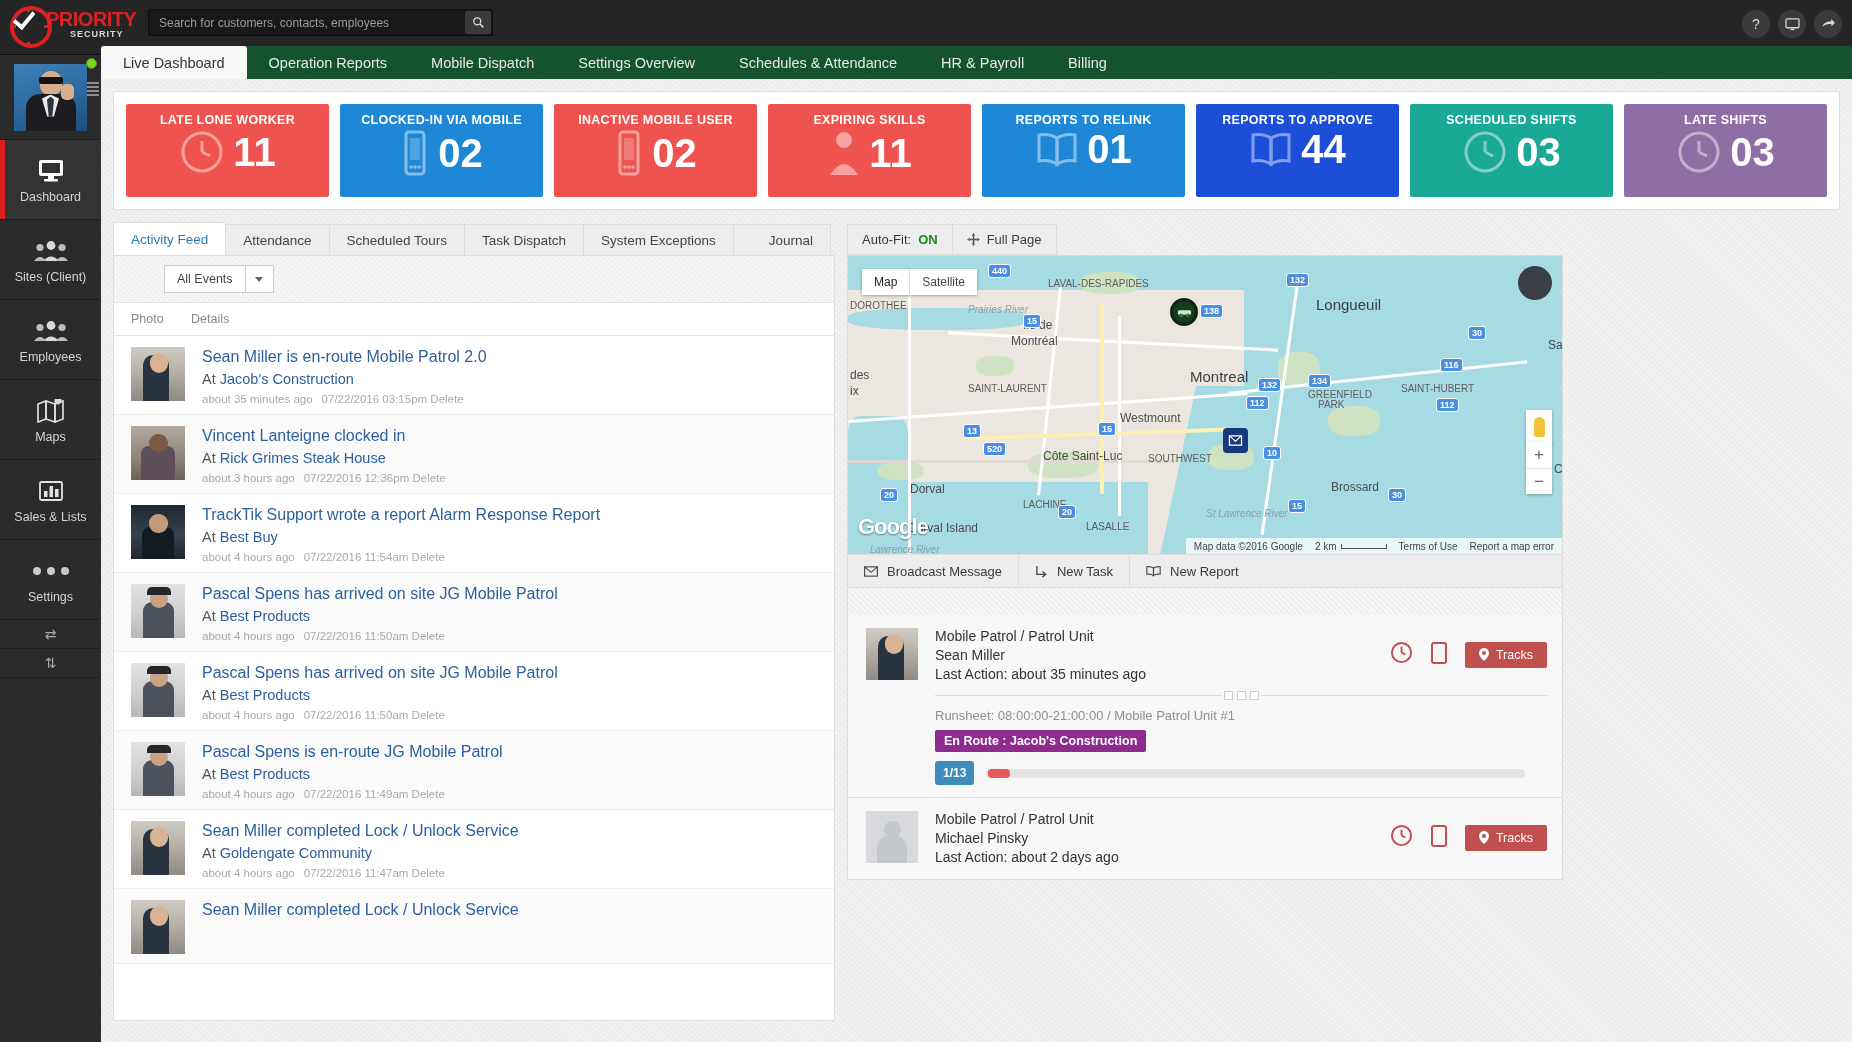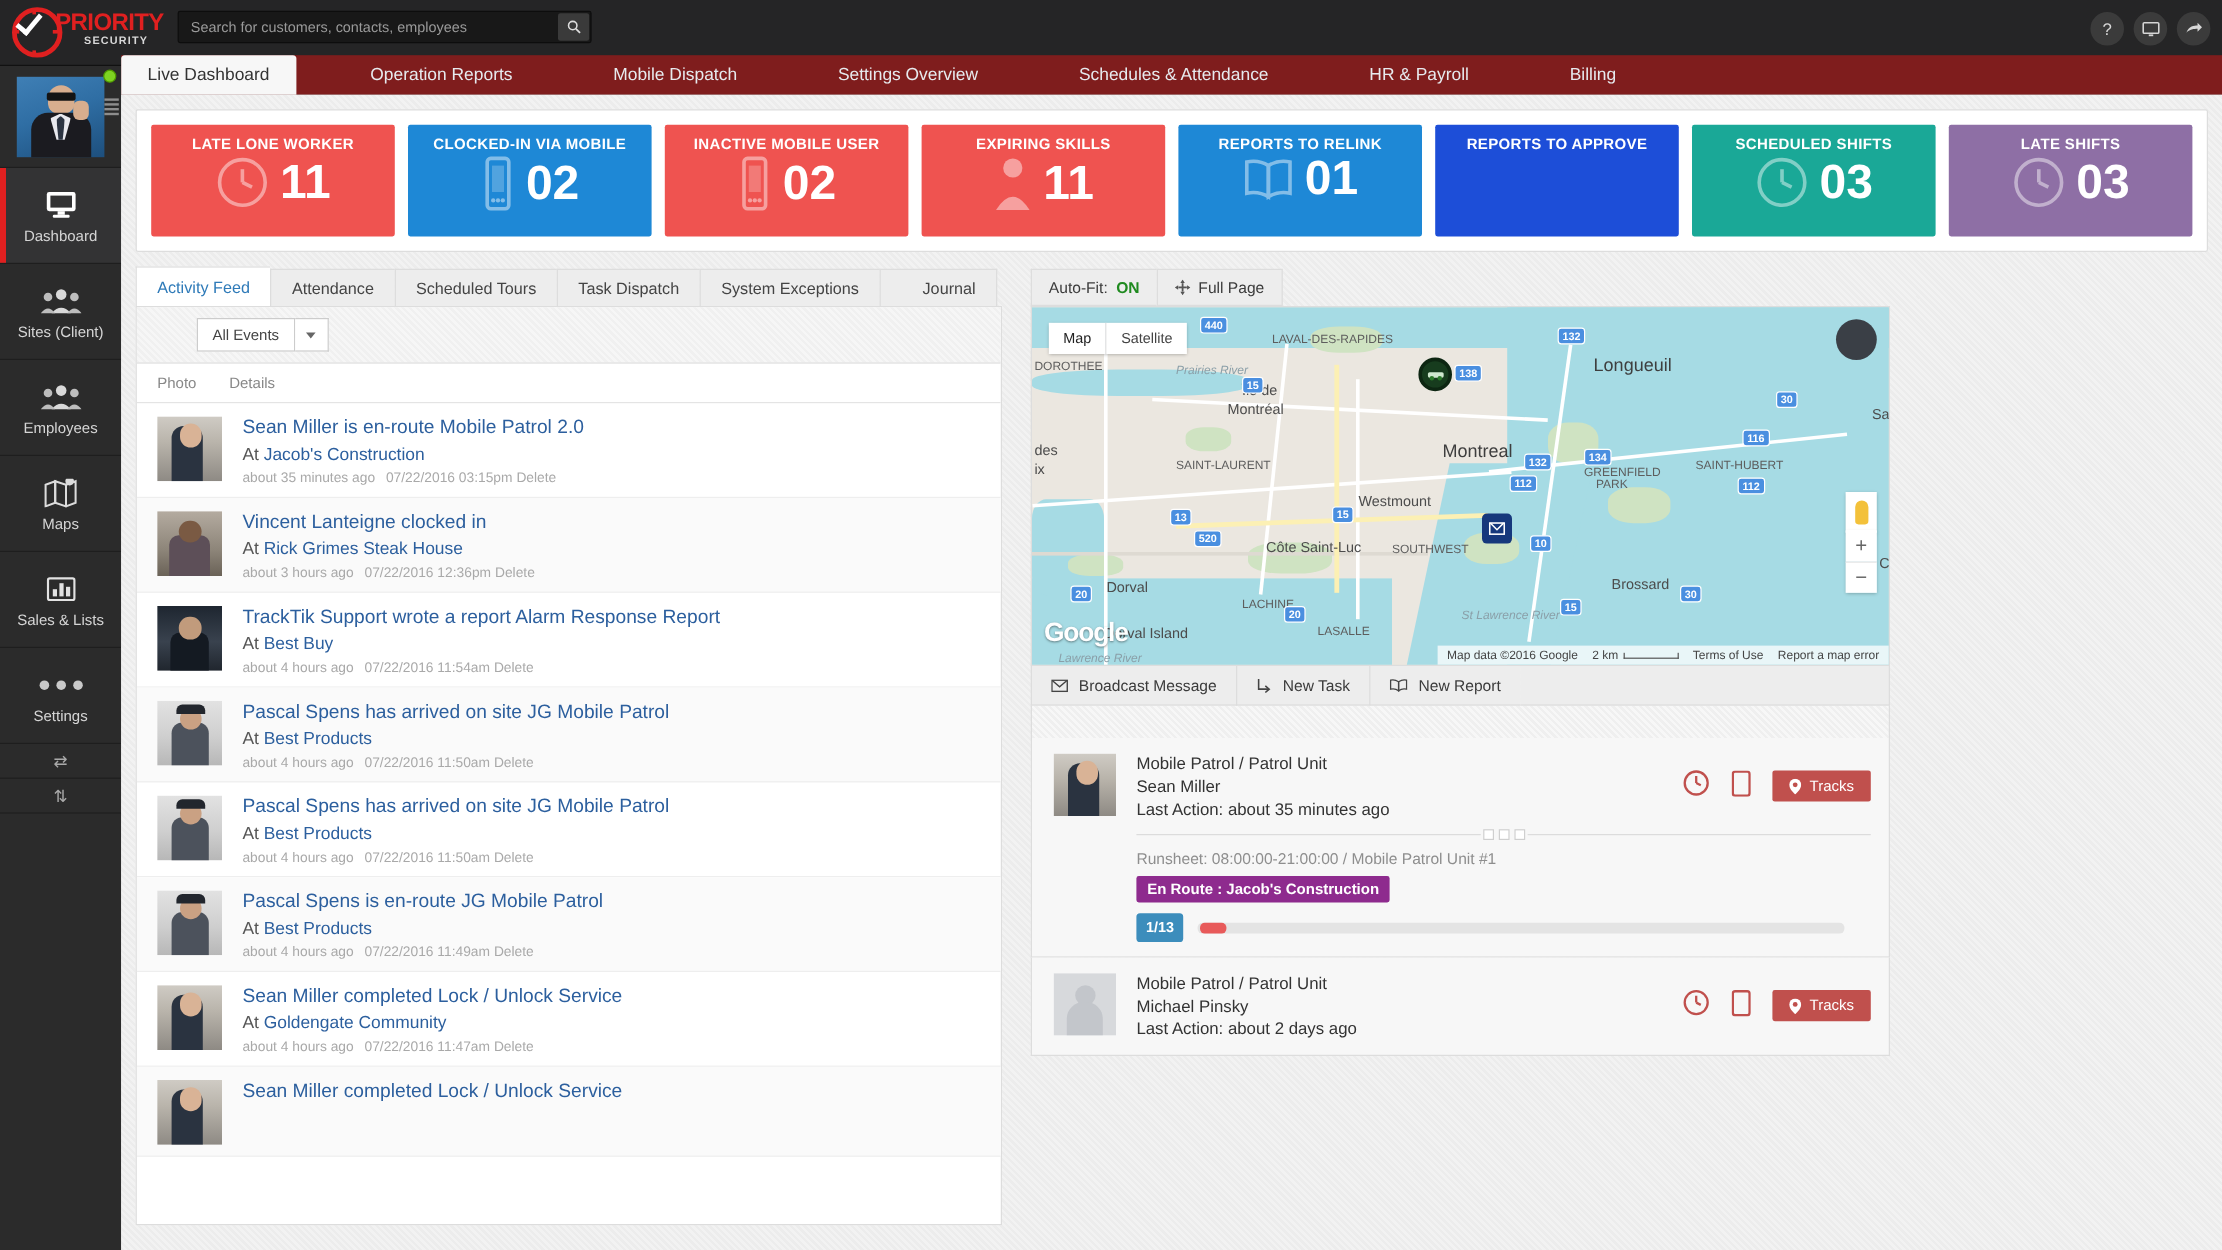--- a/index.html
+++ b/index.html
@@ -109,21 +109,21 @@
     color: #a9a9a9; font-size: 14px; cursor: pointer;
   }
   .dots { display: flex; gap: 6px; }
   .dots i { width: 8px; height: 8px; border-radius: 50%; background: #c9c9c9; display: block; }
 
   
   .content { position: absolute; left: 101px; top: 46px; width: 1751px; height: 996px; }
 
   .tabbar {
     position: absolute; left: 0; top: 0; width: 1751px; height: 33px;
-    background: #7f1d1d; display: flex; align-items: flex-end; gap: 40px;
+    background: #14532d; display: flex; align-items: flex-end;
   }
   .tab {
     height: 33px; padding: 0 22px; display: flex; align-items: center;
     color: #e7eaee; font-size: 14.5px; cursor: pointer; white-space: nowrap;
   }
   .tab.active { background: #f7f7f7; color: #333; border-radius: 3px 3px 0 0; }
 
   .page {
     position: absolute; left: 0; top: 33px; width: 1751px; height: 963px;
     background: #f0f0f0;
@@ -139,21 +139,21 @@
   .kpi {
     flex: 1; border-radius: 2px; color: #fff; position: relative;
     display: flex; flex-direction: column; align-items: center; padding-top: 9px;
   }
   .kpi-title { font-size: 12.5px; font-weight: bold; letter-spacing: .3px; }
   .kpi-row { display: flex; align-items: center; justify-content: center; gap: 8px; margin-top: 2px; width: 100%; }
   .kpi-num { font-size: 40px; font-weight: bold; line-height: 1; }
   .kpi-ico { opacity: .45; display: flex; align-items: center; }
 
   
-  .panels { display: flex; gap: 24px; margin-top: 12px; height: 800px; }
+  .panels { display: flex; gap: 12px; margin-top: 12px; height: 800px; }
   .left-panel { width: 722px; }
   .right-panel { width: 716px; }
 
   .subtabs { display: flex; height: 33px; align-items: flex-end; }
   .subtab {
     height: 31px; padding: 0 17px; display: flex; align-items: center;
     font-size: 13.5px; color: #444; background: #ededed;
     border: 1px solid #ddd; border-bottom: 0; border-right: 0; cursor: pointer;
     white-space: nowrap;
   }
@@ -537,20 +537,29 @@
                   <path d="M22 8 q-8-5-18-3 v26 q10-2 18 3z" fill="none" stroke="#fff" stroke-width="3"></path>
                   <path d="M22 8 q8-5 18-3 v26 q-10-2-18 3z" fill="none" stroke="#fff" stroke-width="3"></path>
                 </svg>
             </span>
             <span class="kpi-num">01</span>
           </span>
         </div>
 
         <div class="kpi" style="background:#1d4ed8">
           <span class="kpi-title">REPORTS TO APPROVE</span>
+          <span class="kpi-row">
+            <span class="kpi-ico">
+              <svg width="44" height="38" viewBox="0 0 44 38">
+                  <path d="M22 8 q-8-5-18-3 v26 q10-2 18 3z" fill="none" stroke="#fff" stroke-width="3"></path>
+                  <path d="M22 8 q8-5 18-3 v26 q-10-2-18 3z" fill="none" stroke="#fff" stroke-width="3"></path>
+                </svg>
+            </span>
+            <span class="kpi-num">44</span>
+          </span>
         </div>
 
         <div class="kpi" style="background:#1aa897">
           <span class="kpi-title">SCHEDULED SHIFTS</span>
           <span class="kpi-row">
             <span class="kpi-ico">
               <svg width="46" height="46" viewBox="0 0 46 46">
                   <circle cx="23" cy="23" r="19" fill="none" stroke="#fff" stroke-width="3"></circle>
                   <line x1="23" y1="23" x2="23" y2="12" stroke="#fff" stroke-width="3"></line>
                   <line x1="23" y1="23" x2="31" y2="27" stroke="#fff" stroke-width="3"></line>

